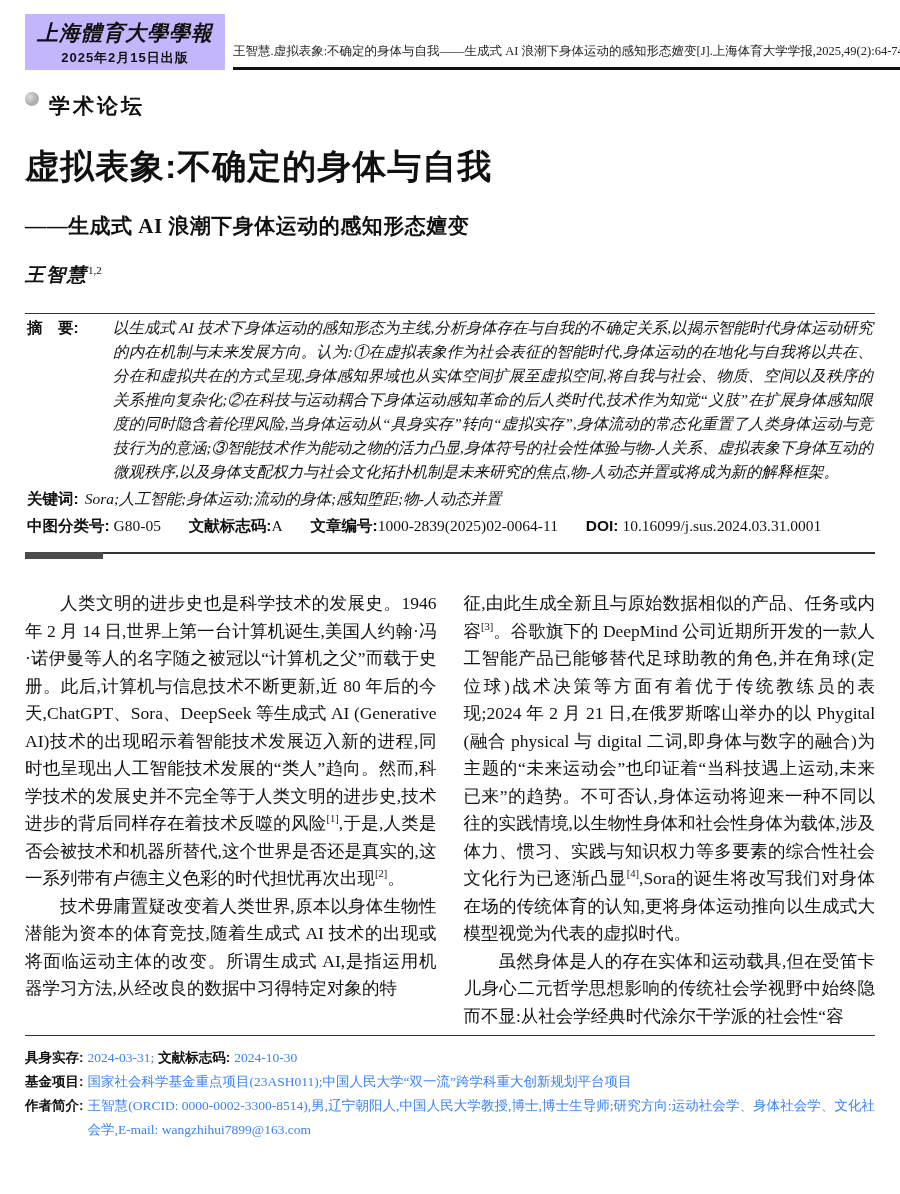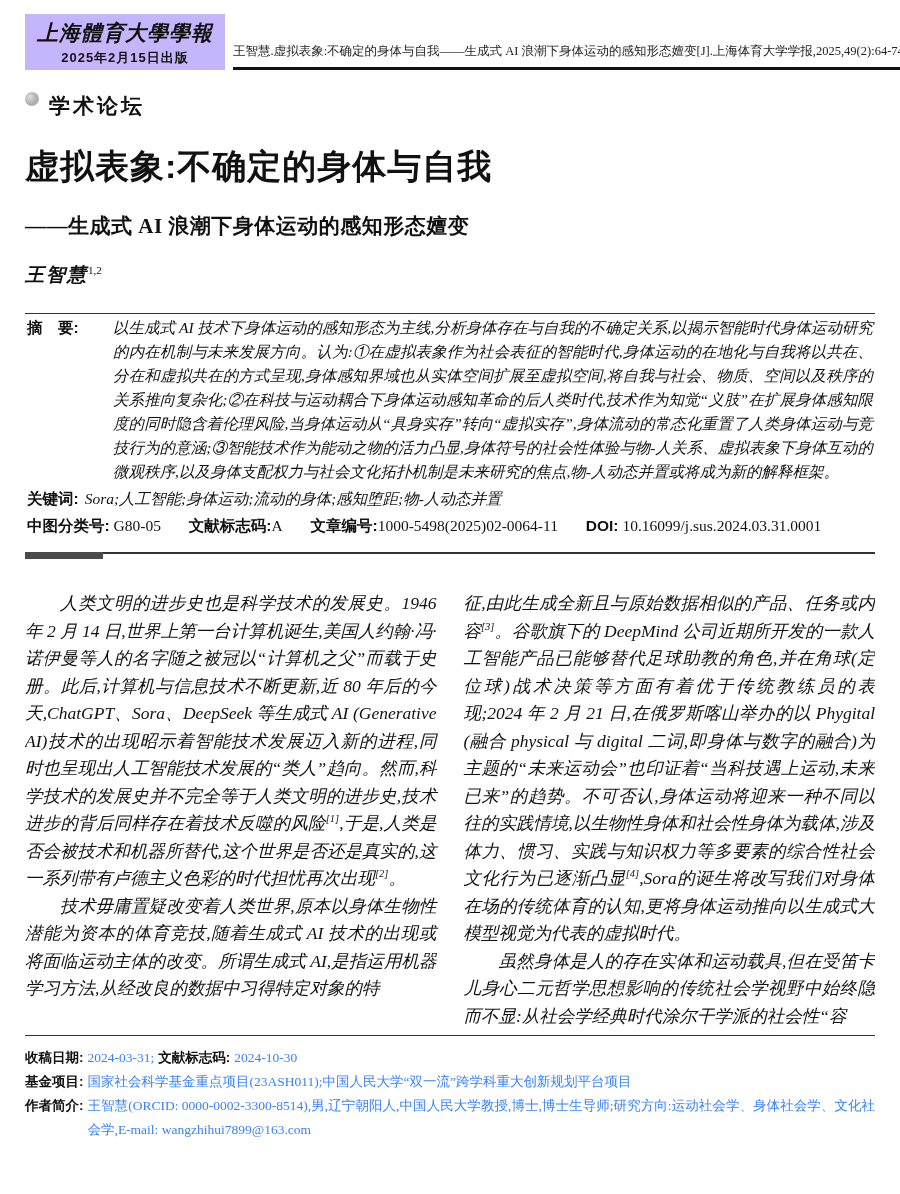--- a/index.html
+++ b/index.html
@@ -39,21 +39,21 @@
   .meta-item{margin-right:24px;}
   .meta-item:last-child{margin-right:0;}
 
   
   .divider{position:relative;border-top:2px solid #333;margin-top:4px;}
   .divider-seg{position:absolute;left:0;top:-2px;width:78px;height:7px;background:#4a4a4a;}
 
   
   .columns{display:flex;gap:27px;margin-top:36px;height:441px;overflow:hidden;}
   .col{flex:1;font-size:17.5px;line-height:27.5px;text-align:justify;}
-  .col p{margin:0;font-style:italic;}
+  .col p{margin:0;}
   .col p.indent{text-indent:2em;}
   .col sup{font-size:10.5px;line-height:0;}
 
   
   .footer{border-top:1.5px solid #333;margin-top:4px;padding-top:10px;font-size:13.5px;line-height:24px;}
   .foot-row{display:flex;}
   .foot-label{font-family:"Liberation Sans","DejaVu Sans",sans-serif;font-weight:bold;flex-shrink:0;margin-right:4px;}
   .foot-label.second{margin-left:4px;}
   .foot-val{color:#3b82f6;}
   .foot-flex{flex:1;text-align:justify;}
@@ -87,21 +87,21 @@
       <span class="abs-label">摘　要:</span>
       <span class="abs-text">以生成式 AI 技术下身体运动的感知形态为主线,分析身体存在与自我的不确定关系,以揭示智能时代身体运动研究的内在机制与未来发展方向。认为:①在虚拟表象作为社会表征的智能时代,身体运动的在地化与自我将以共在、分在和虚拟共在的方式呈现,身体感知界域也从实体空间扩展至虚拟空间,将自我与社会、物质、空间以及秩序的关系推向复杂化;②在科技与运动耦合下身体运动感知革命的后人类时代,技术作为知觉“义肢”在扩展身体感知限度的同时隐含着伦理风险,当身体运动从“具身实存”转向“虚拟实存”,身体流动的常态化重置了人类身体运动与竞技行为的意涵;③智能技术作为能动之物的活力凸显,身体符号的社会性体验与物-人关系、虚拟表象下身体互动的微观秩序,以及身体支配权力与社会文化拓扑机制是未来研究的焦点,物-人动态并置或将成为新的解释框架。</span>
     </div>
     <div class="kw-row">
       <span class="kw-label">关键词:</span>
       <span class="kw-text">Sora;人工智能;身体运动;流动的身体;感知堕距;物-人动态并置</span>
     </div>
     <div class="meta-row">
       <span class="meta-item"><span class="meta-label">中图分类号:</span> <span>G80-05</span></span>
       <span class="meta-item"><span class="meta-label">文献标志码:</span><span>A</span></span>
-      <span class="meta-item"><span class="meta-label">文章编号:</span><span>1000-5498(2025)02-0064-11</span></span>
+      <span class="meta-item"><span class="meta-label">文章编号:</span><span>1000-2839(2025)02-0064-11</span></span>
       <span class="meta-item"><span class="meta-label">DOI:</span> <span>10.16099/j.sus.2024.03.31.0001</span></span>
     </div>
   </div>
 
   <div class="divider">
       <span class="divider-seg"></span>
     </div>
 
   <div class="columns">
     <div class="col">
@@ -109,21 +109,21 @@
       <p class="indent rich">技术毋庸置疑改变着人类世界,原本以身体生物性潜能为资本的体育竞技,随着生成式 AI 技术的出现或将面临运动主体的改变。所谓生成式 AI,是指运用机器学习方法,从经改良的数据中习得特定对象的特</p>
     </div>
     <div class="col">
       <p class="rich">征,由此生成全新且与原始数据相似的产品、任务或内容<sup>[3]</sup>。谷歌旗下的 DeepMind 公司近期所开发的一款人工智能产品已能够替代足球助教的角色,并在角球(定位球)战术决策等方面有着优于传统教练员的表现;2024 年 2 月 21 日,在俄罗斯喀山举办的以 Phygital (融合 physical 与 digital 二词,即身体与数字的融合)为主题的“未来运动会”也印证着“当科技遇上运动,未来已来”的趋势。不可否认,身体运动将迎来一种不同以往的实践情境,以生物性身体和社会性身体为载体,涉及体力、惯习、实践与知识权力等多要素的综合性社会文化行为已逐渐凸显<sup>[4]</sup>,Sora的诞生将改写我们对身体在场的传统体育的认知,更将身体运动推向以生成式大模型视觉为代表的虚拟时代。</p>
       <p class="indent rich">虽然身体是人的存在实体和运动载具,但在受笛卡儿身心二元哲学思想影响的传统社会学视野中始终隐而不显:从社会学经典时代涂尔干学派的社会性“容</p>
     </div>
   </div>
 
   <div class="footer">
     <div class="foot-row">
-      <span class="foot-label">收稿日期:</span>
+      <span class="foot-label">具身实存:</span>
       <span class="foot-val">2024-03-31;</span>
       <span class="foot-label second">文献标志码:</span>
       <span class="foot-val">2024-10-30</span>
     </div>
     <div class="foot-row">
       <span class="foot-label">基金项目:</span>
       <span class="foot-val foot-flex">国家社会科学基金重点项目(23ASH011);中国人民大学“双一流”跨学科重大创新规划平台项目</span>
     </div>
     <div class="foot-row">
       <span class="foot-label">作者简介:</span>

